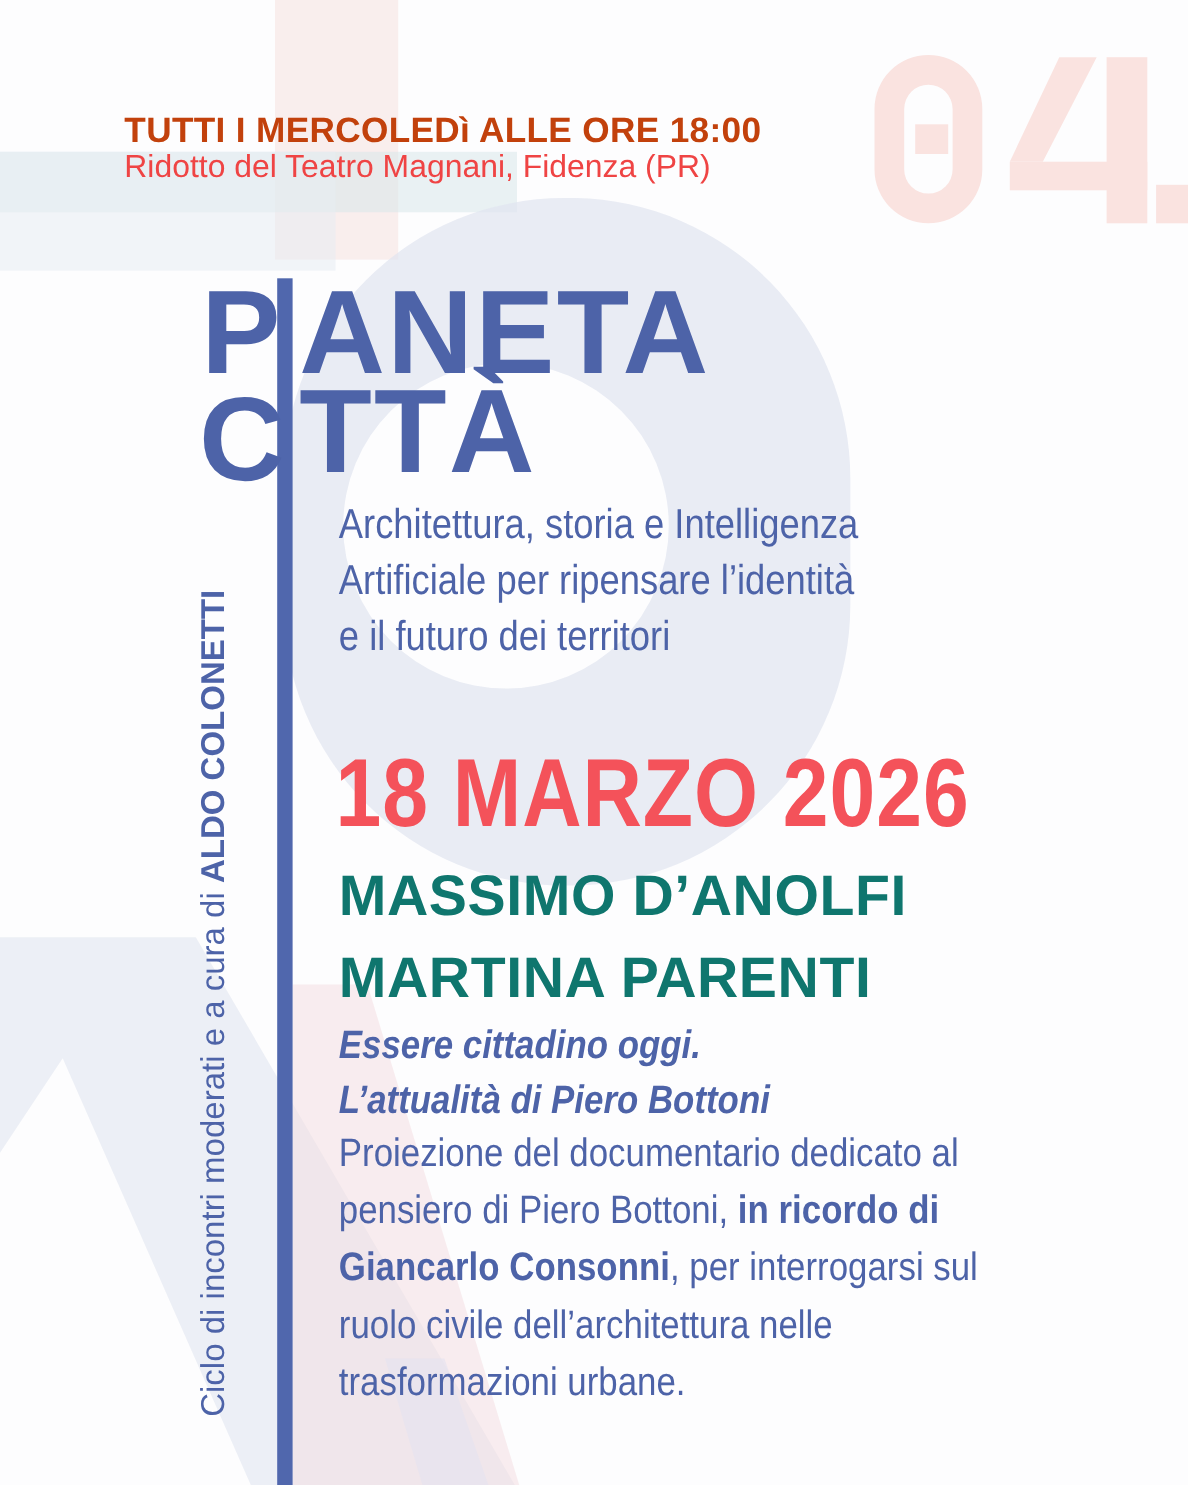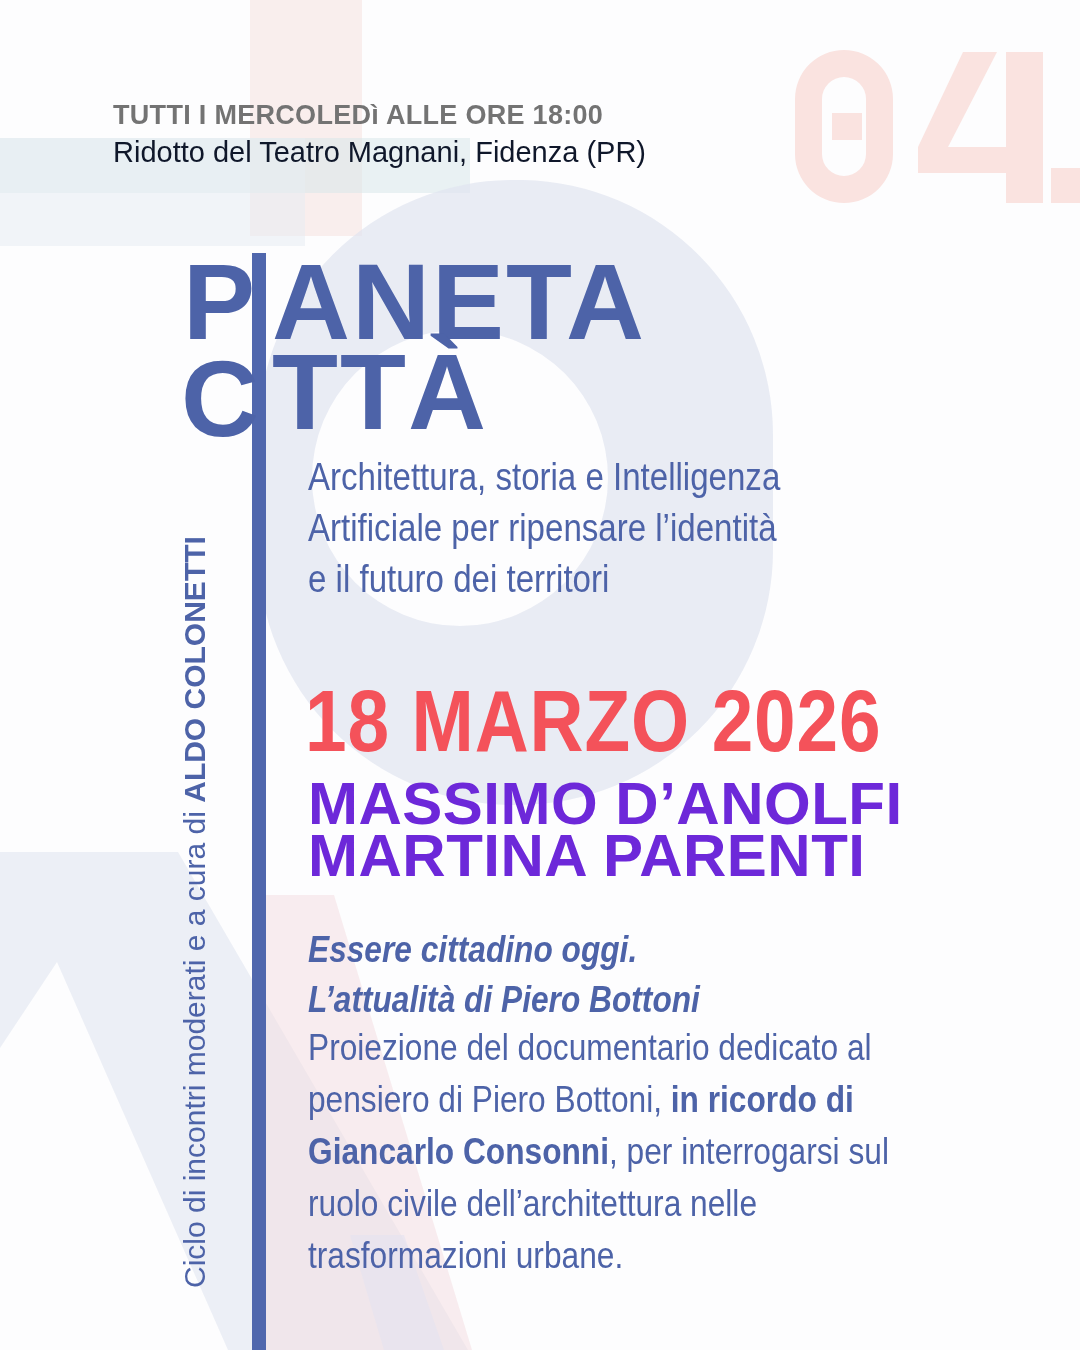--- a/index.html
+++ b/index.html
@@ -5,22 +5,22 @@
   html,body{margin:0;padding:0;background:#ffffff;}
   .poster{
     position:relative;width:1080px;height:1350px;overflow:hidden;
     background:#fdfdfe;
     font-family:"Liberation Sans", sans-serif;
   }
   .bg{position:absolute;left:0;top:0;width:1080px;height:1350px;}
   .abs{position:absolute;}
 
   
-  .sched1{left:113px;top:100px;font-size:27px;font-weight:700;color:#737373;letter-spacing:.3px;}
-  .sched2{left:113px;top:136px;font-size:29px;font-weight:400;color:#0f172a;}
+  .sched1{left:113px;top:100px;font-size:32px;font-weight:700;color:#c2410c;letter-spacing:.3px;}
+  .sched2{left:113px;top:136px;font-size:29px;font-weight:400;color:#ef4444;}
 
   
   .issue-label{left:790px;top:50px;width:295px;height:155px;color:transparent;font-size:10px;overflow:hidden;}
 
   
   .title-row{color:#4d63a8;font-weight:700;font-size:108px;line-height:108px;letter-spacing:2px;white-space:nowrap;}
   .t-p{left:183px;top:248px;}
   .t-aneta{left:272px;top:248px;text-align:center;}
   .t-c{left:181px;top:345px;}
   .t-tta{left:272px;top:338px;}
@@ -38,21 +38,21 @@
 
   .subtitle{
     left:308px;top:452px;font-size:38px;line-height:51px;color:#4d63a8;
     white-space:pre-line;transform:scaleX(.87);transform-origin:left top;
   }
   .date{
     left:305px;top:676px;font-size:88px;line-height:90px;font-weight:700;color:#f4525a;
     white-space:nowrap;transform:scaleX(.85);transform-origin:left top;letter-spacing:1px;
   }
   .speakers{
-    left:308px;top:778px;font-size:60px;line-height:52px;font-weight:700;color:#6d28d9;
+    left:308px;top:778px;font-size:52px;line-height:74px;font-weight:700;color:#0f766e;
     white-space:pre-line;letter-spacing:.5px;
   }
   .worktitle{
     left:308px;top:925px;font-size:36px;line-height:50px;font-weight:700;font-style:italic;color:#4d63a8;
     white-space:pre-line;transform:scaleX(.88);transform-origin:left top;
   }
   .desc{
     left:308px;top:1022px;font-size:36px;line-height:52px;color:#4d63a8;
     transform:scaleX(.88);transform-origin:left top;white-space:nowrap;
   }

